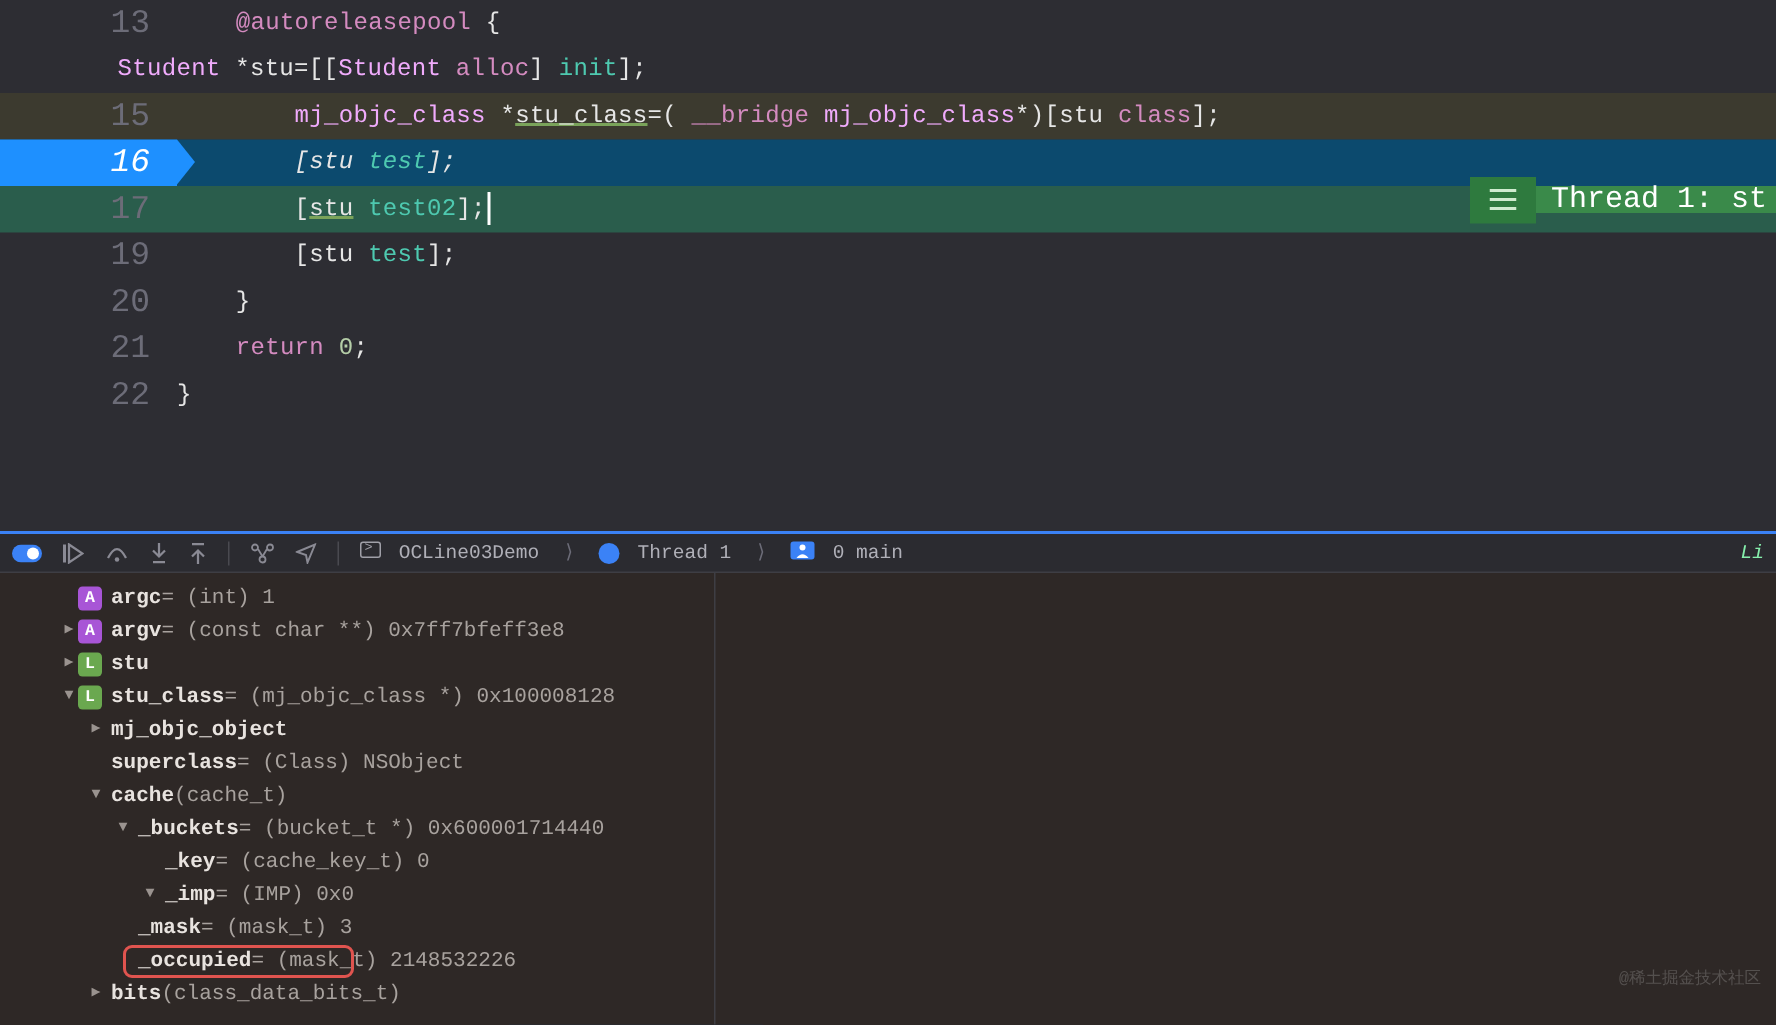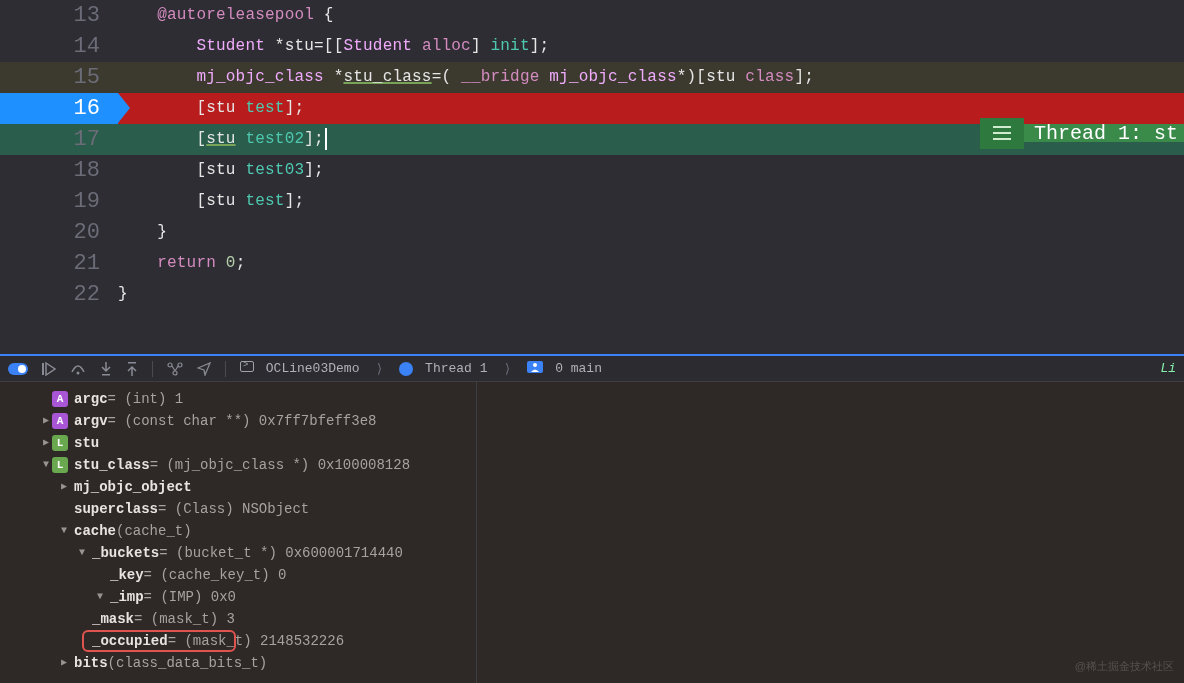--- a/index.html
+++ b/index.html
@@ -32,21 +32,21 @@
   flex-shrink: 0;
 }
 .code {
   white-space: pre;
   font-size: 16px;
   letter-spacing: 0.2px;
 }
 .line-13 { }
 .line-14 { }
 .line-15 { background: #3c3a2f; }
-.line-16 { background: #b91c1c; }
+.line-16 { background: #0c4a6e; font-style: italic; }
 .line-17 { background: #2a5d4c; }
 .line-18 { }
 .line-19 { }
 .line-20 { }
 .line-21 { }
 .line-22 { }
 .line-23 { }
 
 .gutter-16 {
   background: #1e90ff;
@@ -183,24 +183,24 @@
 
 .highlight-box {
   border: 2.5px solid #e0544f;
   border-radius: 6px;
   position: absolute;
 }
 
 .watermark {
   position: absolute;
   right: 10px;
-  bottom: 6px;
+  bottom: 19px;
   color: rgba(200,200,200,0.25);
   font-size: 11px;
-  font-family: Liberation Sans, sans-serif;
+  font-family: Liberation Mono, monospace;
 }
 
 .split {
   position: absolute;
   left: 476px;
   top: 382px;
   bottom: 0;
   width: 1px;
   background: #3e3e44;
 }
@@ -208,21 +208,20 @@
 </head>
 <body>
 
 <div class="editor-area">
   <div id="code-lines">
       <div class="code-line line-13">
         <div class="gutter">13</div>
         <div class="code"><span class="tok-preproc">    @autoreleasepool</span><span class="tok-white"> {</span></div>
       </div>
       <div class="code-line line-14">
-        <div class="gutter">14</div>
         <div class="code"><span class="tok-type">        Student</span><span class="tok-white"> *stu=[[</span><span class="tok-type">Student</span><span class="tok-white"> </span><span class="tok-keyword">alloc</span><span class="tok-white">] </span><span class="tok-func">init</span><span class="tok-white">];</span></div>
       </div>
       <div class="code-line line-15">
         <div class="gutter">15</div>
         <div class="code"><span class="tok-type">        mj_objc_class</span><span class="tok-white"> *</span><span class="underline tok-white">stu_class</span><span class="tok-white">=( </span><span class="tok-keyword">__bridge</span><span class="tok-white"> </span><span class="tok-type">mj_objc_class</span><span class="tok-white">*)[stu </span><span class="tok-keyword">class</span><span class="tok-white">];</span></div>
       </div>
       <div class="code-line line-16">
         <div class="gutter gutter-16">16</div>
         <div class="code"><span class="tok-white">        [stu </span><span class="tok-func">test</span><span class="tok-white">];</span></div>
       </div>
@@ -235,24 +234,20 @@
               <svg viewBox="0 0 18 14">
                 <rect y="0" width="18" height="2" fill="#cfeccf"></rect>
                 <rect y="6" width="18" height="2" fill="#cfeccf"></rect>
                 <rect y="12" width="18" height="2" fill="#cfeccf"></rect>
               </svg>
             </div>
             <span>Thread 1: st</span>
           </div>
         </div>
       </div>
-      <div class="code-line line-18">
-        <div class="gutter">18</div>
-        <div class="code"><span class="tok-white">        [stu </span><span class="tok-func">test03</span><span class="tok-white">];</span></div>
-      </div>
       <div class="code-line line-19">
         <div class="gutter">19</div>
         <div class="code"><span class="tok-white">        [stu </span><span class="tok-func">test</span><span class="tok-white">];</span></div>
       </div>
       <div class="code-line line-20">
         <div class="gutter">20</div>
         <div class="code"><span class="tok-white">    }</span></div>
       </div>
       <div class="code-line line-21">
         <div class="gutter">21</div>

